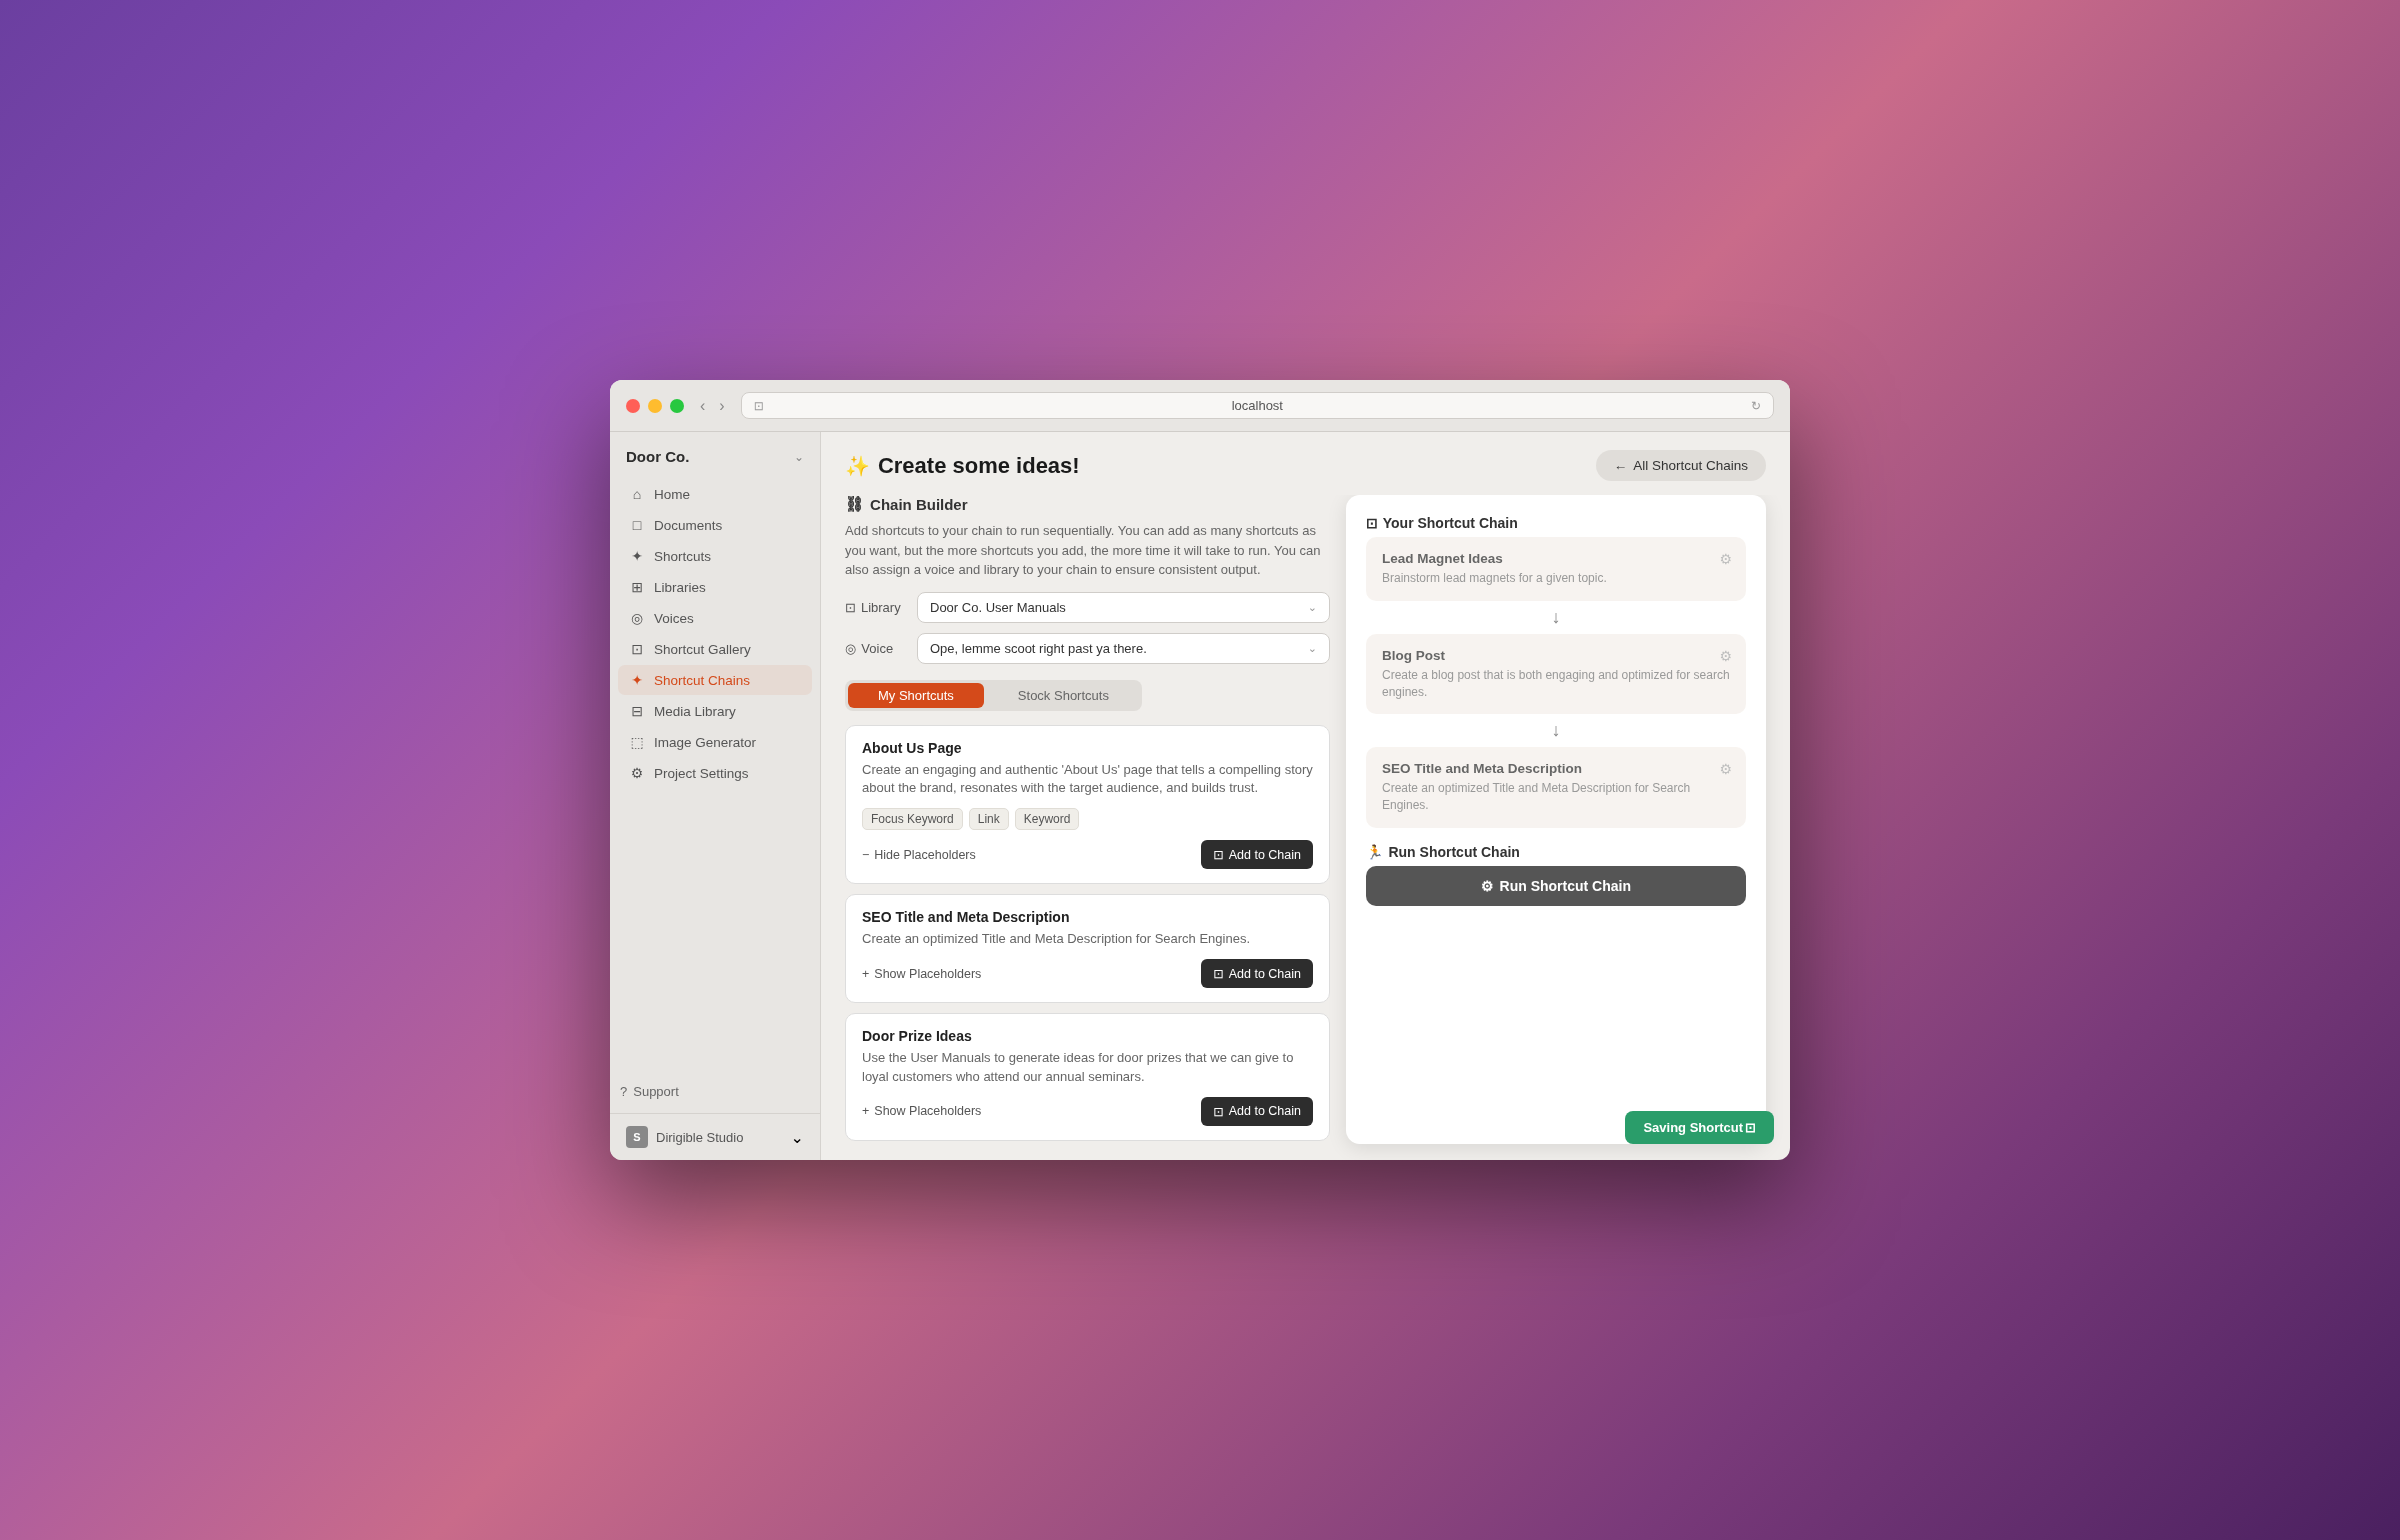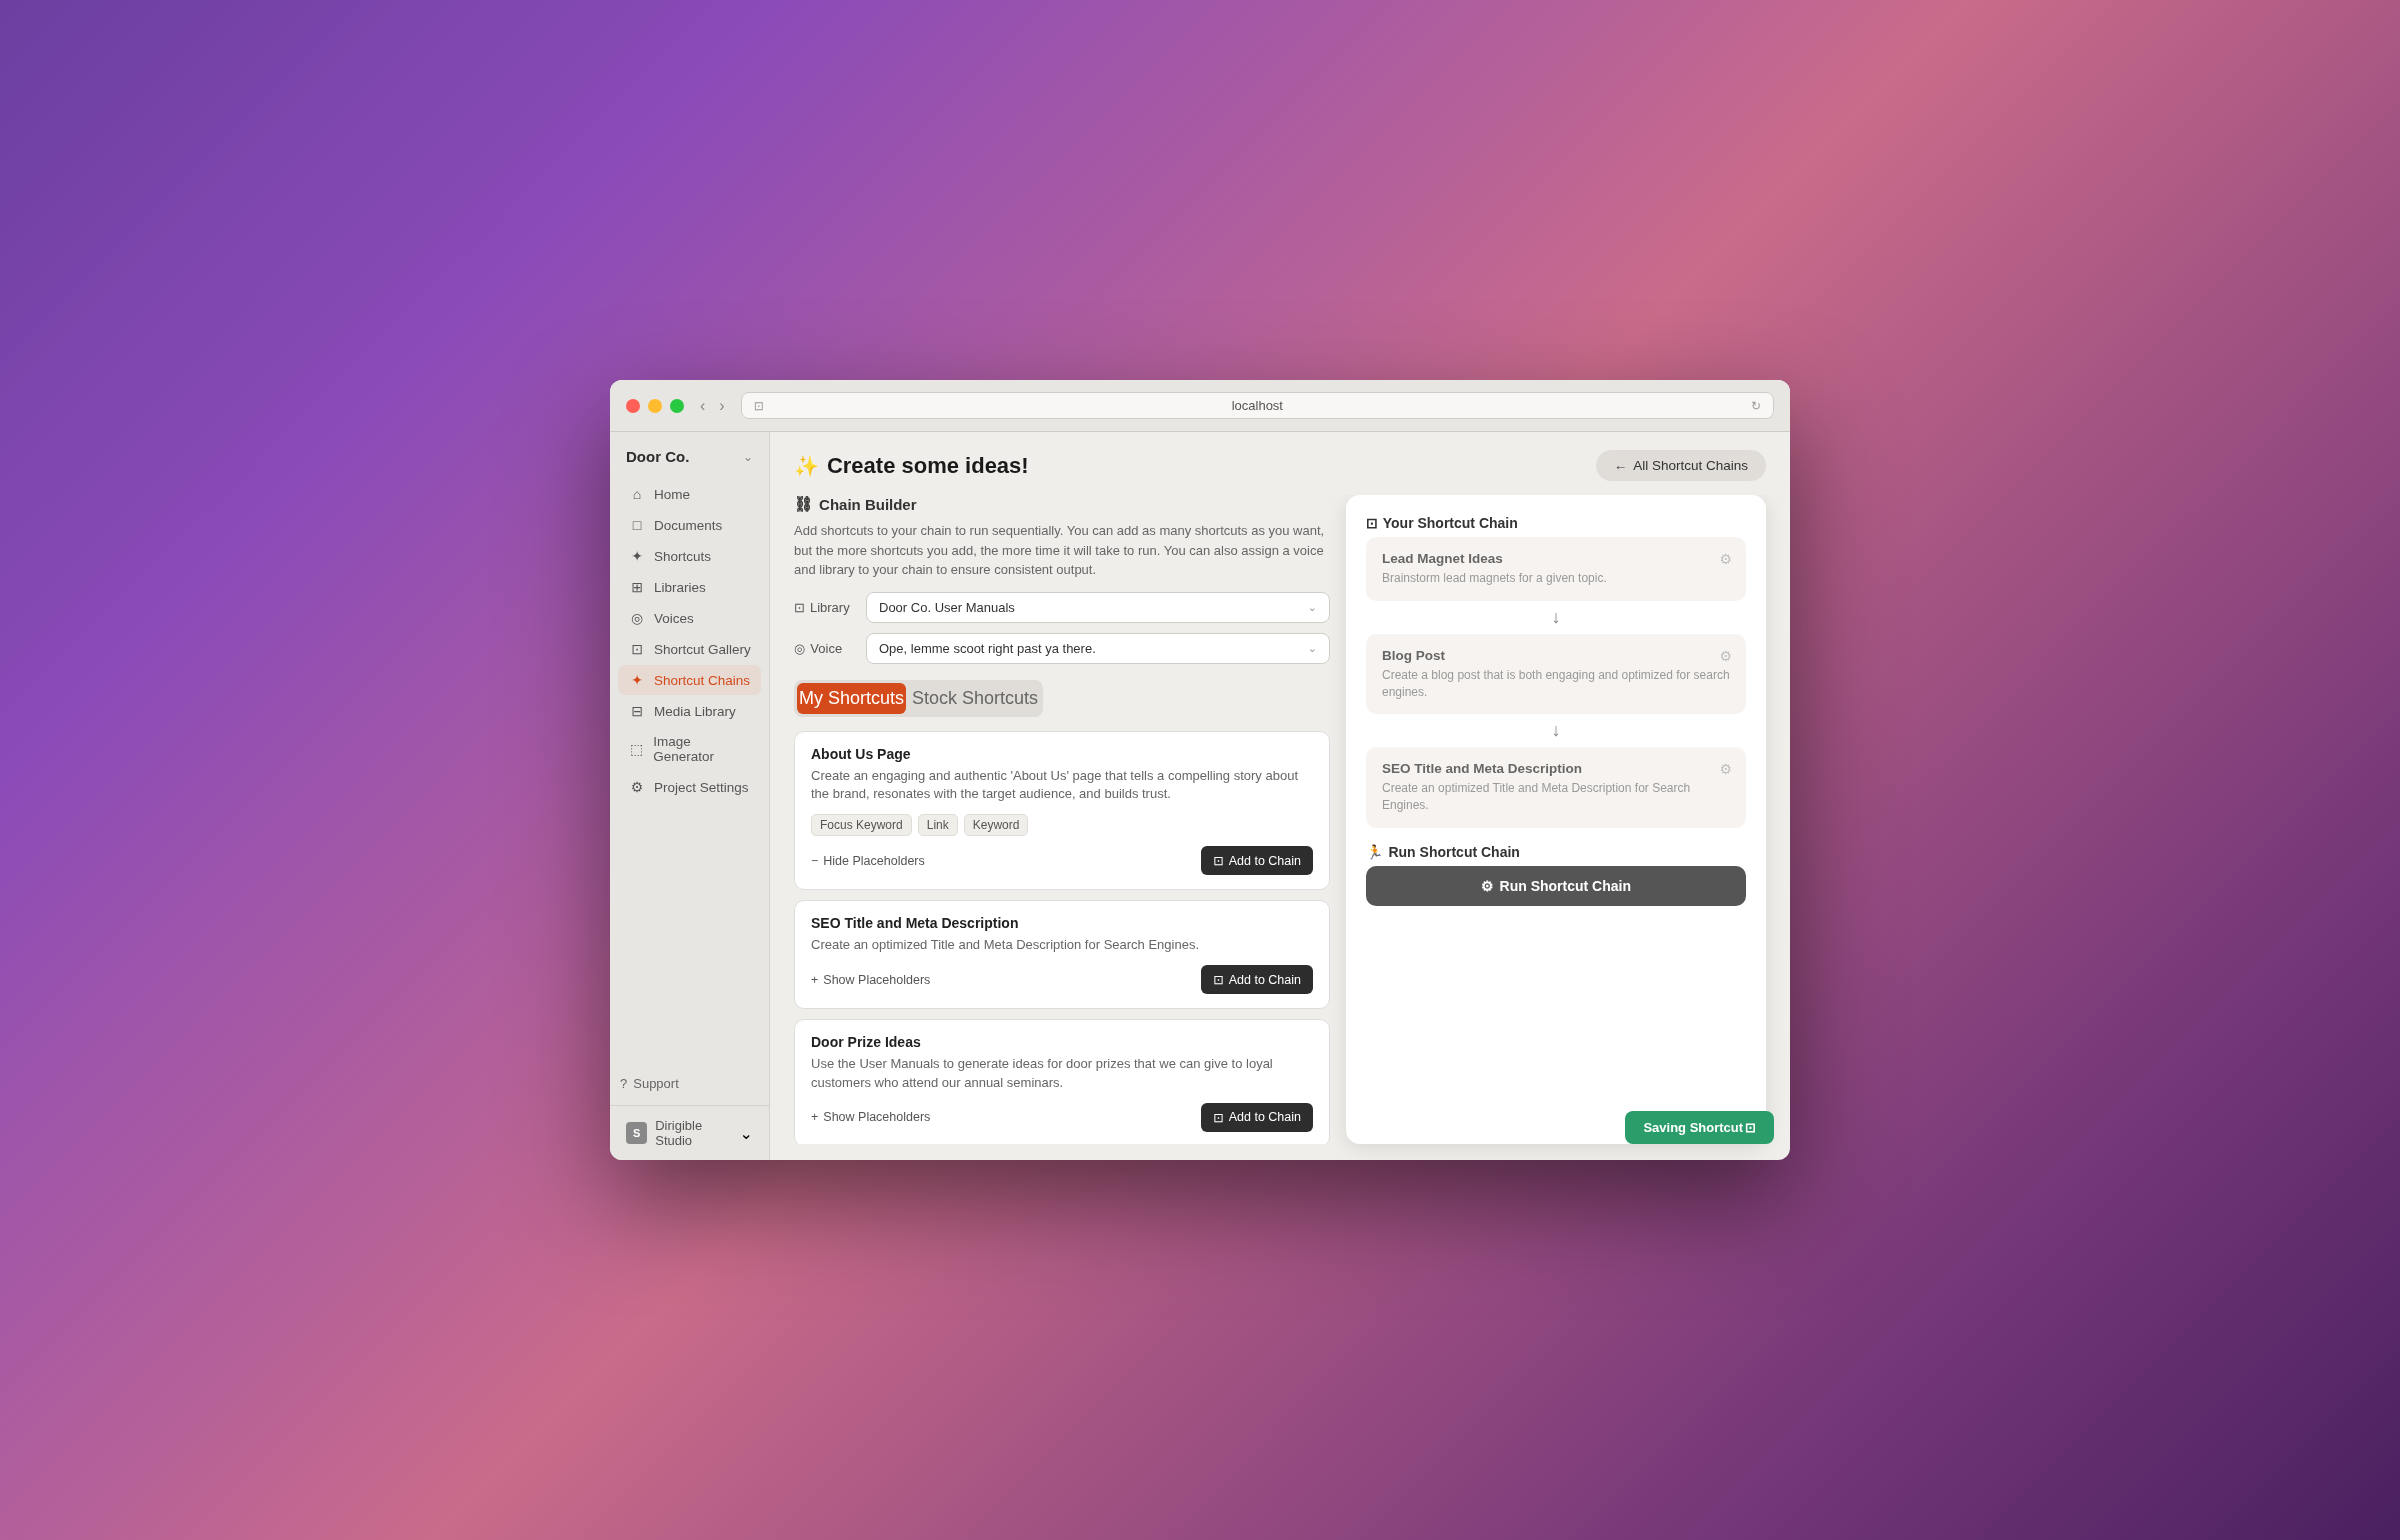--- a/index.html
+++ b/index.html
@@ -81,21 +81,21 @@
 
     
     .app-layout {
       display: flex;
       flex: 1;
       overflow: hidden;
     }
 
     
     .sidebar {
-      width: 160px;
+      width: 211px;
       background: #e8e6e3;
       padding: 0;
       display: flex;
       flex-direction: column;
       flex-shrink: 0;
       border-right: 1px solid #d5d2ce;
     }
     .sidebar-header {
       padding: 16px 16px 10px;
       display: flex;
@@ -269,24 +269,24 @@
     .tabs-row {
       display: flex;
       gap: 4px;
       margin: 16px 0 14px;
       background: #e0ddd9;
       border-radius: 8px;
       padding: 3px;
       width: fit-content;
     }
     .tab-btn {
-      padding: 5px 2px;
+      padding: 5px 30px;
       border-radius: 6px;
       border: none;
-      font-size: 18px;
+      font-size: 13px;
       cursor: pointer;
       font-weight: 500;
       color: #666;
       background: none;
       text-align: right;
     }
     .tab-btn.active {
       background: #d44a1a;
       color: white;
     }

